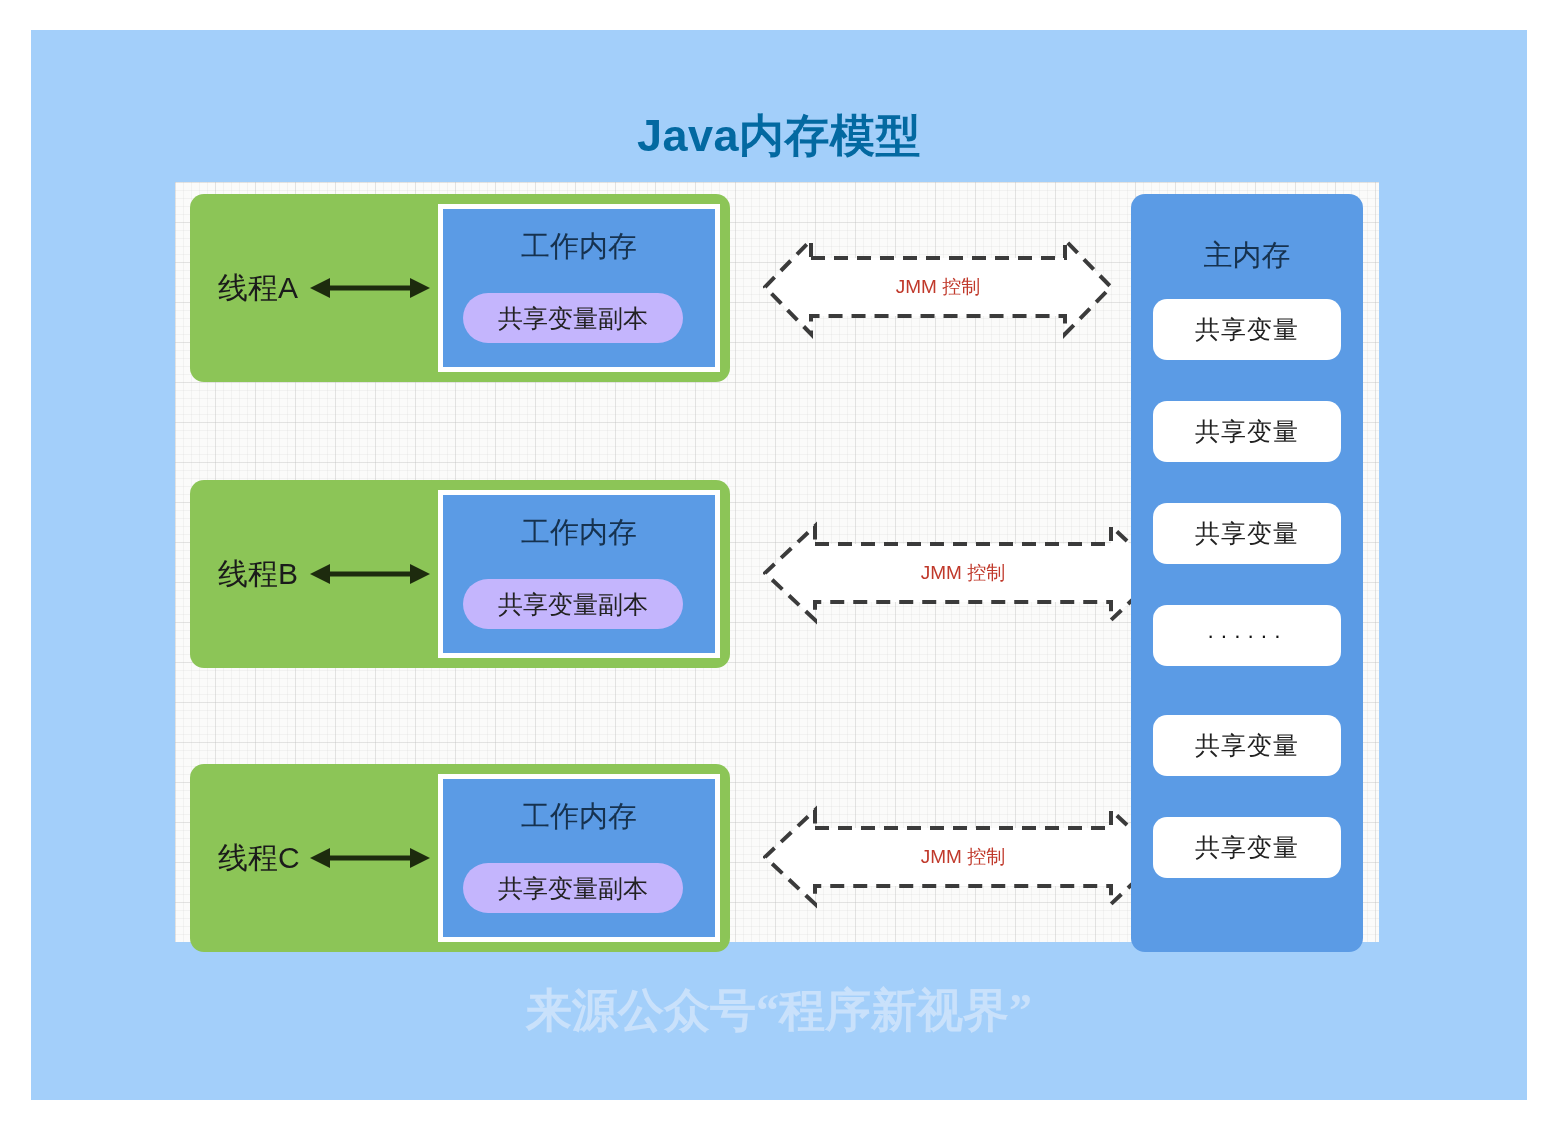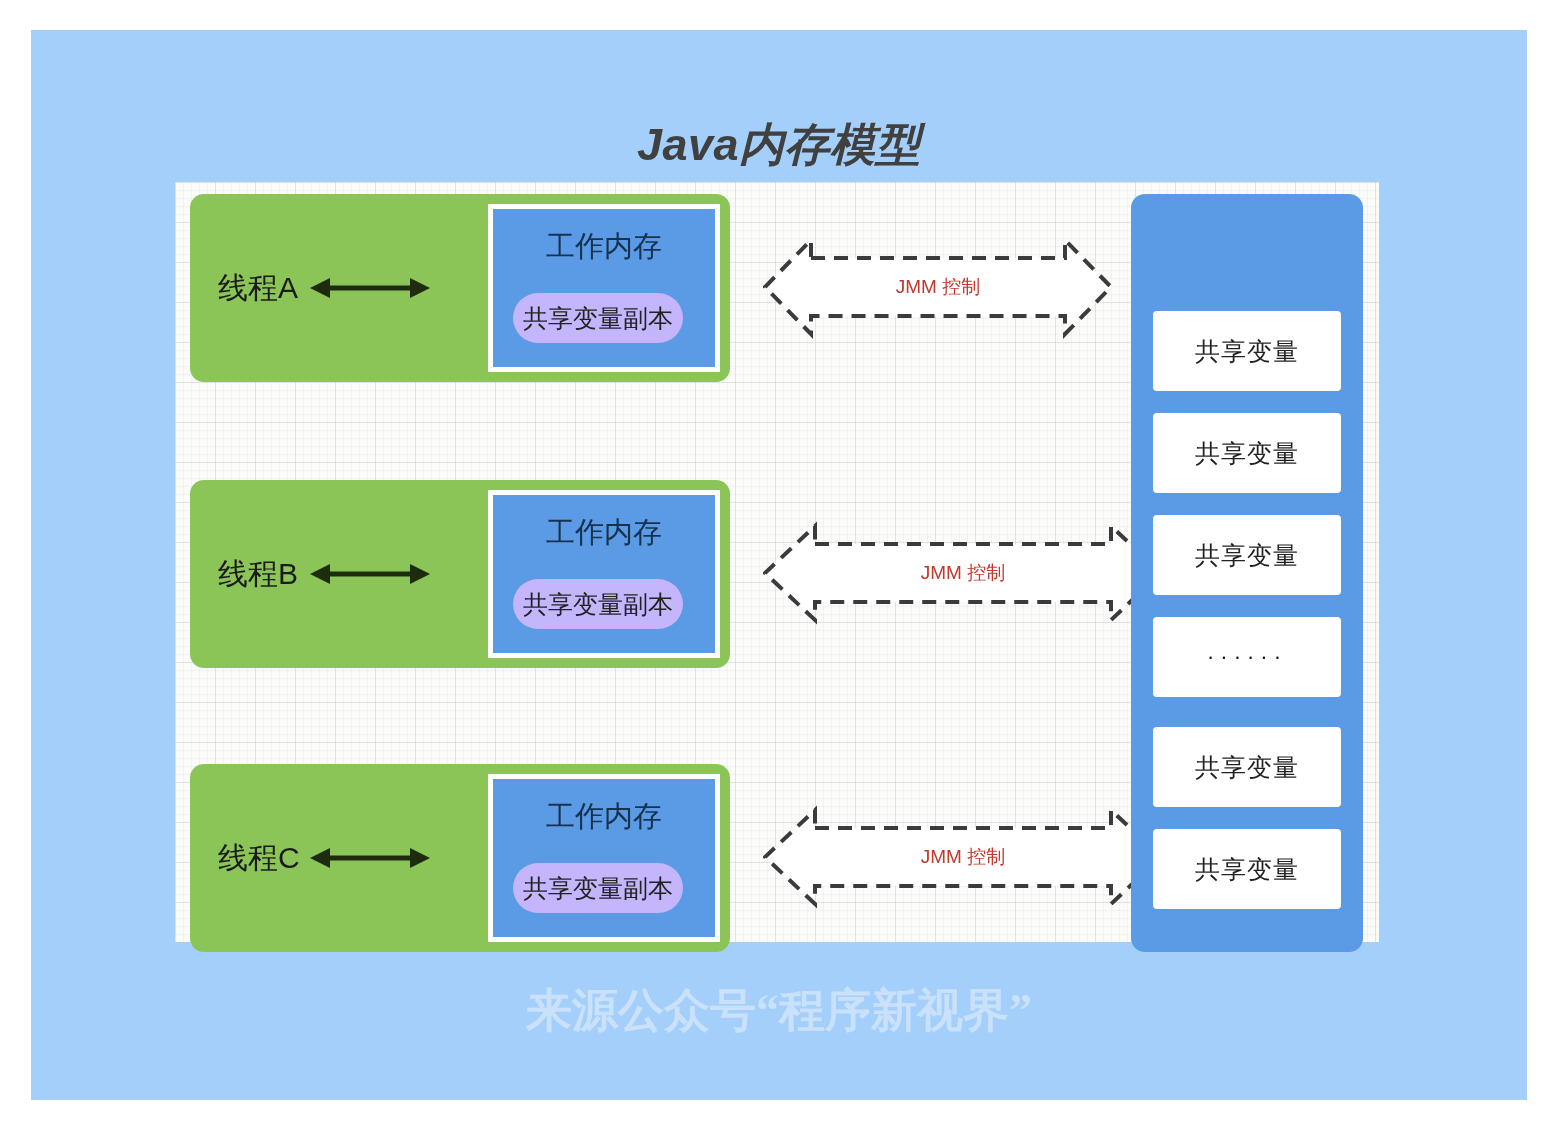--- a/index.html
+++ b/index.html
@@ -24,29 +24,28 @@
   #slide {
     position: absolute;
     left: 31px; top: 30px;
     width: 1496px; height: 1070px;
     background: #a3cffa;
   }
 
   
   #title {
     position: absolute;
-    left: 0; top: 85px;
+    left: 0; top: 76px;
     width: 1496px;
     text-align: center;
     font-size: 45px;
     font-weight: bold;
-    color: #404040;
+    color: #0369a1;
     letter-spacing: 0.5px;
     white-space: nowrap;
-    font-style: italic;
   }
 
   
   #canvas {
     position: absolute;
     left: 144px;  
     top: 152px;   
     width: 1204px;
     height: 760px;
     background-color: #fbfbfa;
@@ -89,21 +88,21 @@
     transform: translateY(-50%);
     width: 120px;
     height: 26px;
   }
 
   
   .work-mem {
     position: absolute;
     right: 10px;
     top: 10px;
-    width: 232px;
+    width: 282px;
     height: 168px;
     background: #5b9be5;
     border: 5px solid #ffffff;
     box-sizing: border-box;
   }
   .work-mem-title {
     position: absolute;
     left: 0; right: 0;
     top: 18px;
     text-align: center;
@@ -166,27 +165,26 @@
     top: 42px;
     text-align: center;
     font-size: 29px;
     color: #16324f;
     white-space: nowrap;
   }
   .var-pill {
     position: absolute;
     left: 22px;
     width: 188px;
-    height: 80px;
+    height: 61px;
     background: #ffffff;
-    border-radius: 4px;
+    border-radius: 14px;
     display: flex;
     align-items: center;
     justify-content: center;
-    margin-top: 12px;
   }
   .var-pill span {
     font-size: 25px;
     color: #222222;
     white-space: nowrap;
     letter-spacing: 1px;
   }
   .var-pill.dots span {
     font-size: 22px;
     letter-spacing: 6px;
@@ -284,20 +282,21 @@
       </div>
 
       <div class="jmm-arrow r3">
         <svg viewBox="0 0 400 110" preserveAspectRatio="none" aria-hidden="true">
           <path d="M 52 26 L 348 26 L 348 8 L 398 55 L 348 102 L 348 84 L 52 84 L 52 102 L 2 55 L 52 8 Z" fill="#ffffff" stroke="#3b3b3b" stroke-width="4" stroke-dasharray="14 9" stroke-linejoin="miter"></path>
         </svg>
         <div class="jmm-label">JMM 控制</div>
       </div>
 
       <div id="main-mem">
+        <div id="main-mem-title">主内存</div>
 
         <div class="var-pill" style="top:105px">
           <span>共享变量</span>
         </div>
         <div class="var-pill" style="top:207px">
           <span>共享变量</span>
         </div>
         <div class="var-pill" style="top:309px">
           <span>共享变量</span>
         </div>

